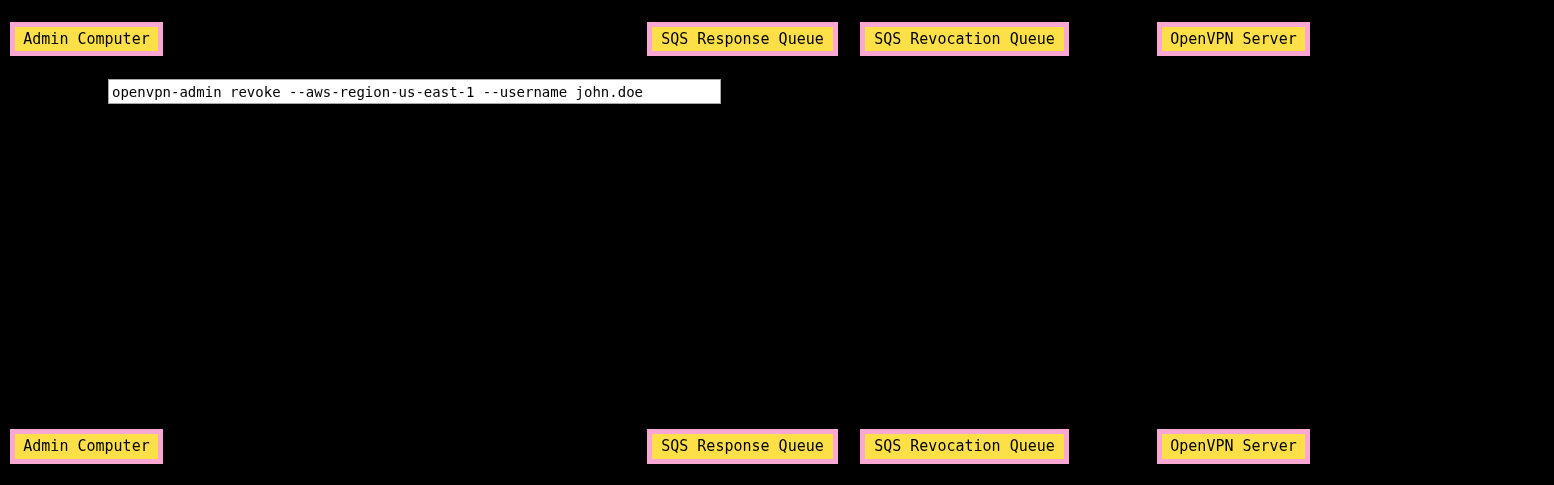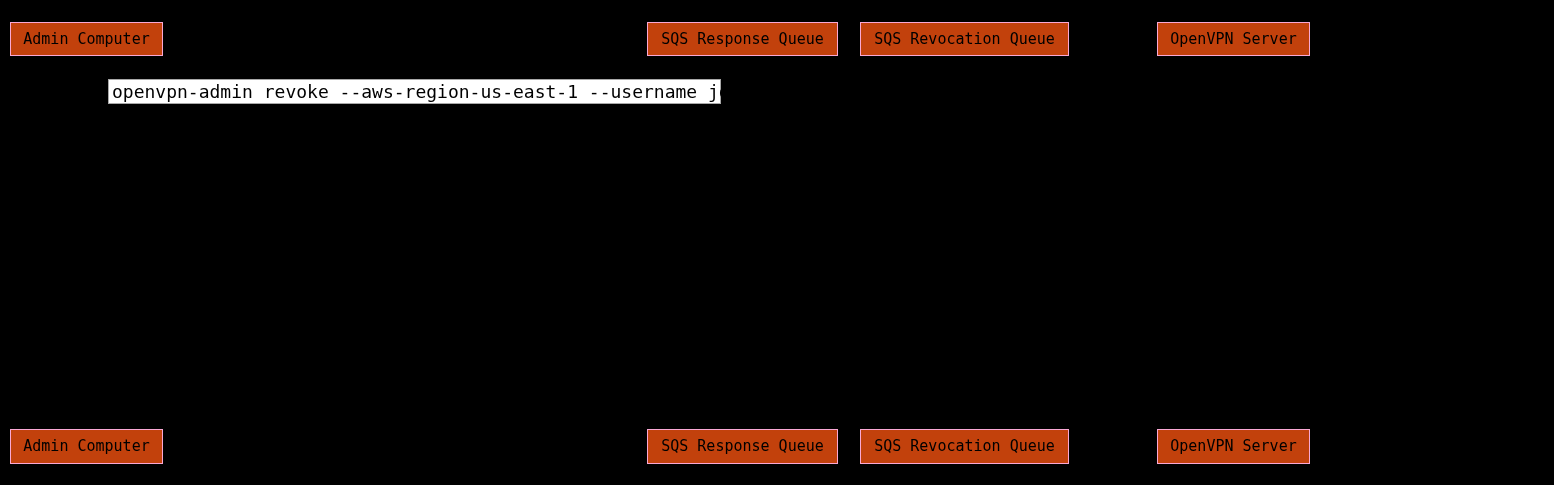--- a/index.html
+++ b/index.html
@@ -13,22 +13,22 @@
     width: 1554px;
     height: 485px;
     background: #000000;
     overflow: hidden;
     font-family: "DejaVu Sans Mono", "Liberation Mono", monospace;
   }
   
   .participant {
     position: absolute;
     box-sizing: border-box;
-    background: #c2410c;
-    border: 1px solid #f9a8d4;
+    background: #fde047;
+    border: 5px solid #f9a8d4;
     color: #000000;
     font-family: "DejaVu Sans Mono", "Liberation Mono", monospace;
     font-size: 15px;
     line-height: 1;
     display: flex;
     align-items: center;
     justify-content: center;
     white-space: nowrap;
     letter-spacing: 0px;
   }
@@ -57,21 +57,21 @@
     border-left: 8px solid #000000;
   }
   
   .message-label {
     position: absolute;
     box-sizing: border-box;
     background: #FFFFFF;
     border: 1px solid #A8A8A8;
     color: #000000;
     font-family: "DejaVu Sans Mono", "Liberation Mono", monospace;
-    font-size: 18px;
+    font-size: 14px;
     line-height: 1;
     display: flex;
     align-items: center;
     white-space: pre;
     padding: 0 3px;
   }
 </style>
 </head>
 <body>
 

